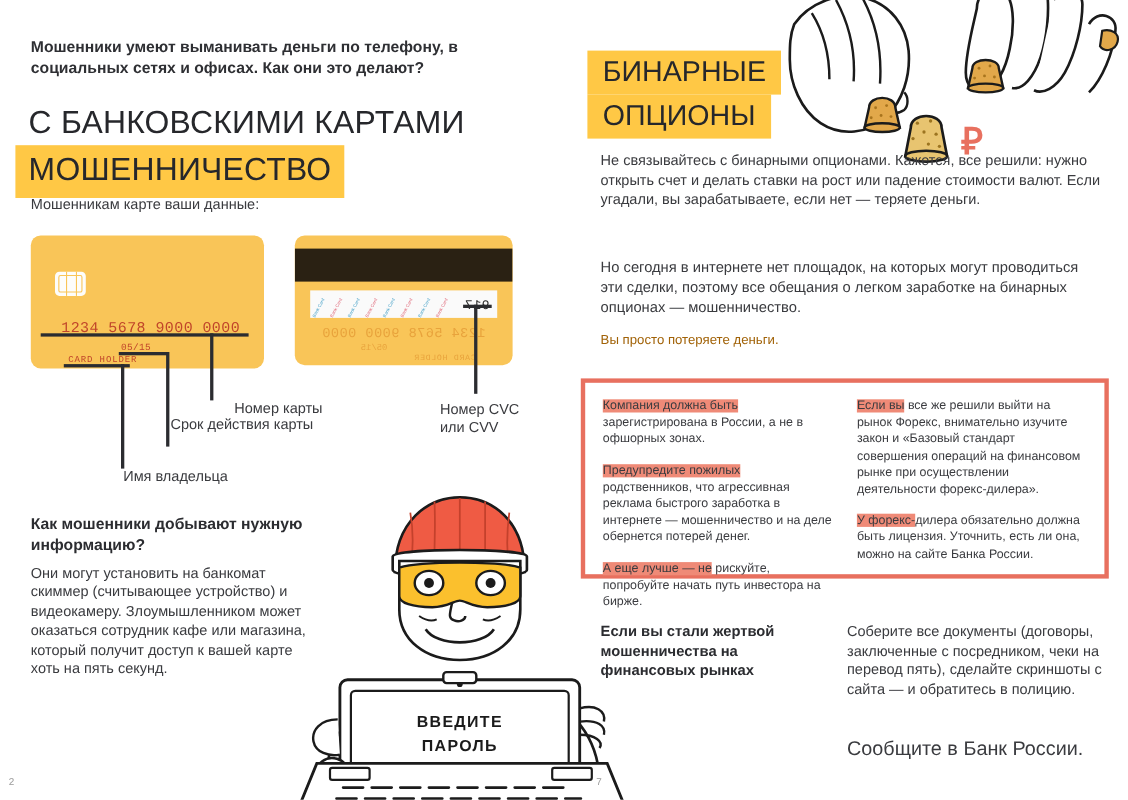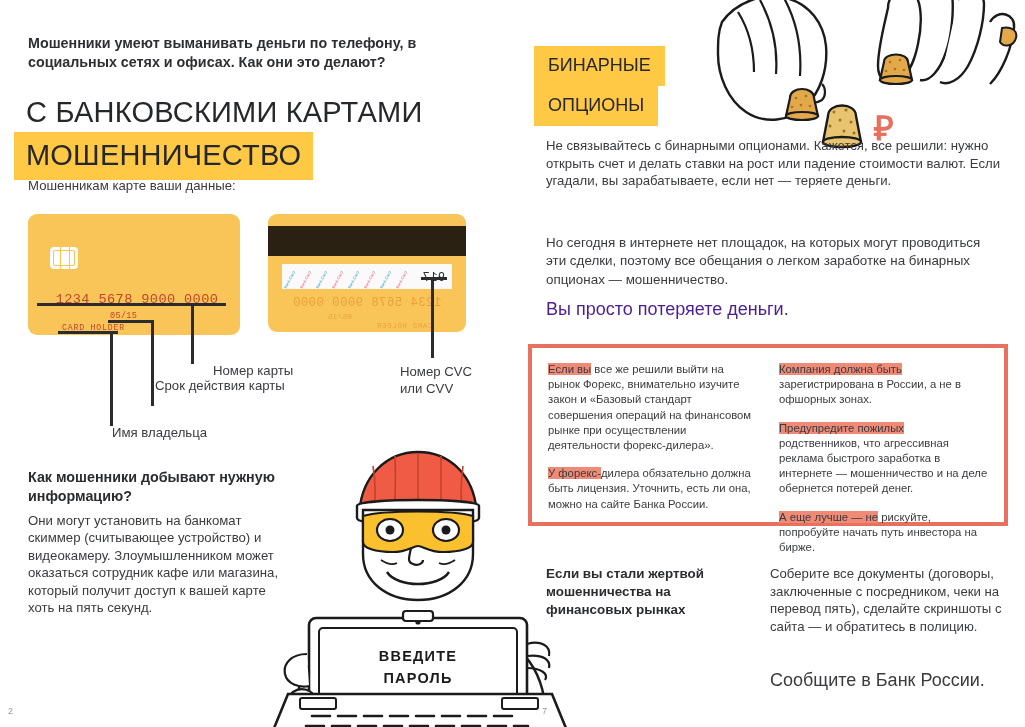--- a/index.html
+++ b/index.html
@@ -98,30 +98,30 @@
             font-size: 14.3px; line-height: 19px; font-weight: bold; color: #2b2c30; }
   .q-body { position: absolute; left: 28px; top: 512px; width: 260px;
             font-size: 13.2px; line-height: 17.4px; color: #3a3b3f; }
 
   .pageno { position: absolute; font-size: 9px; color: #9a9a9a; }
 
   
   .right-page { position: absolute; left: 512px; top: 0; width: 513px; height: 727px; }
 
   .r-title { position: absolute; left: 22px; top: 46px; }
-  .r-title .tl { background: #ffc845; font-size: 18px; line-height: 34px;
+  .r-title .tl { background: #ffc845; font-size: 26px; line-height: 34px;
                  color: #26272b; padding: 2px 14px 4px 14px; display: inline-block; }
   .r-title .tl2 { margin-top: 0; }
 
   .r-p1 { position: absolute; left: 34px; top: 137px; width: 460px;
           font-size: 13.2px; line-height: 17.6px; color: #3a3b3f; }
   .r-p2 { position: absolute; left: 34px; top: 234px; width: 450px;
           font-size: 13.4px; line-height: 18.4px; color: #3a3b3f; }
   .r-p3 { position: absolute; left: 34px; top: 300px; width: 450px;
-          font-size: 18px; line-height: 18.4px; color: #4c1d95; }
+          font-size: 12px; line-height: 18.4px; color: #a16207; }
 
   .redbox { position: absolute; left: 528px; top: 344px; width: 480px; height: 182px;
             border: 4px solid #e8705f; }
   .redbox-inner { position: absolute; left: 0; top: 0; width: 100%; height: 100%;
                   display: flex; padding: 14px 16px 10px 16px; gap: 22px; }
   .rb-col { width: 50%; }
   .rb-p { font-size: 11.3px; line-height: 15.2px; color: #3a3b3f; margin-bottom: 13px; }
   .rb-p:last-child { margin-bottom: 0; }
   .hl-red { background: #ef8a77; }
 
@@ -334,33 +334,33 @@
     <div class="vic-b1">Соберите все документы (договоры, заключенные с посредником, чеки на перевод пять), сделайте скриншоты с сайта — и обратитесь в полицию.</div>
     <div class="vic-b2">Сообщите в Банк России.</div>
 
     <div class="pageno" style="left:30px; top:706px;">7</div>
   </div>
 
   <div class="redbox">
     <div class="redbox-inner">
       <div class="rb-col">
         <div class="rb-p">
-          <span class="hl-red">Если вы</span><span> все же решили выйти на рынок Форекс, внимательно изучите закон и «Базовый стандарт совершения операций на финансовом рынке при осуществлении деятельности форекс-дилера».</span>
-        </div>
-        <div class="rb-p">
-          <span class="hl-red">У форекс-</span><span>дилера обязательно должна быть лицензия. Уточнить, есть ли она, можно на сайте Банка России.</span>
+          <span class="hl-red">Компания должна быть</span><span> зарегистрирована в России, а не в офшорных зонах.</span>
+        </div>
+        <div class="rb-p">
+          <span class="hl-red">Предупредите пожилых</span><span> родственников, что агрессивная реклама быстрого заработка в интернете — мошенничество и на деле обернется потерей денег.</span>
+        </div>
+        <div class="rb-p">
+          <span class="hl-red">А еще лучше — не</span><span> рискуйте, попробуйте начать путь инвестора  на бирже.</span>
         </div>
       </div>
       <div class="rb-col">
         <div class="rb-p">
-          <span class="hl-red">Компания должна быть</span><span> зарегистрирована в России, а не в офшорных зонах.</span>
-        </div>
-        <div class="rb-p">
-          <span class="hl-red">Предупредите пожилых</span><span> родственников, что агрессивная реклама быстрого заработка в интернете — мошенничество и на деле обернется потерей денег.</span>
-        </div>
-        <div class="rb-p">
-          <span class="hl-red">А еще лучше — не</span><span> рискуйте, попробуйте начать путь инвестора  на бирже.</span>
+          <span class="hl-red">Если вы</span><span> все же решили выйти на рынок Форекс, внимательно изучите закон и «Базовый стандарт совершения операций на финансовом рынке при осуществлении деятельности форекс-дилера».</span>
+        </div>
+        <div class="rb-p">
+          <span class="hl-red">У форекс-</span><span>дилера обязательно должна быть лицензия. Уточнить, есть ли она, можно на сайте Банка России.</span>
         </div>
       </div>
     </div>
   </div>
 
 </div>
 
 </body></html>

